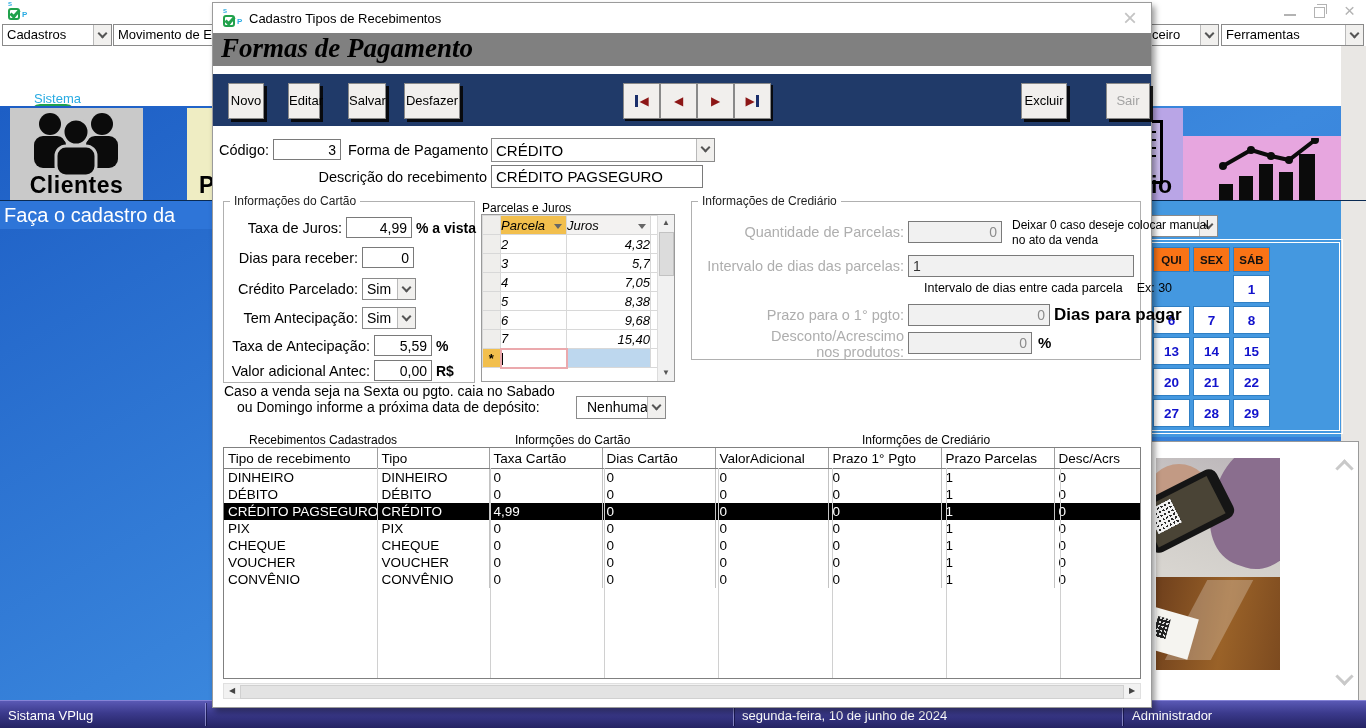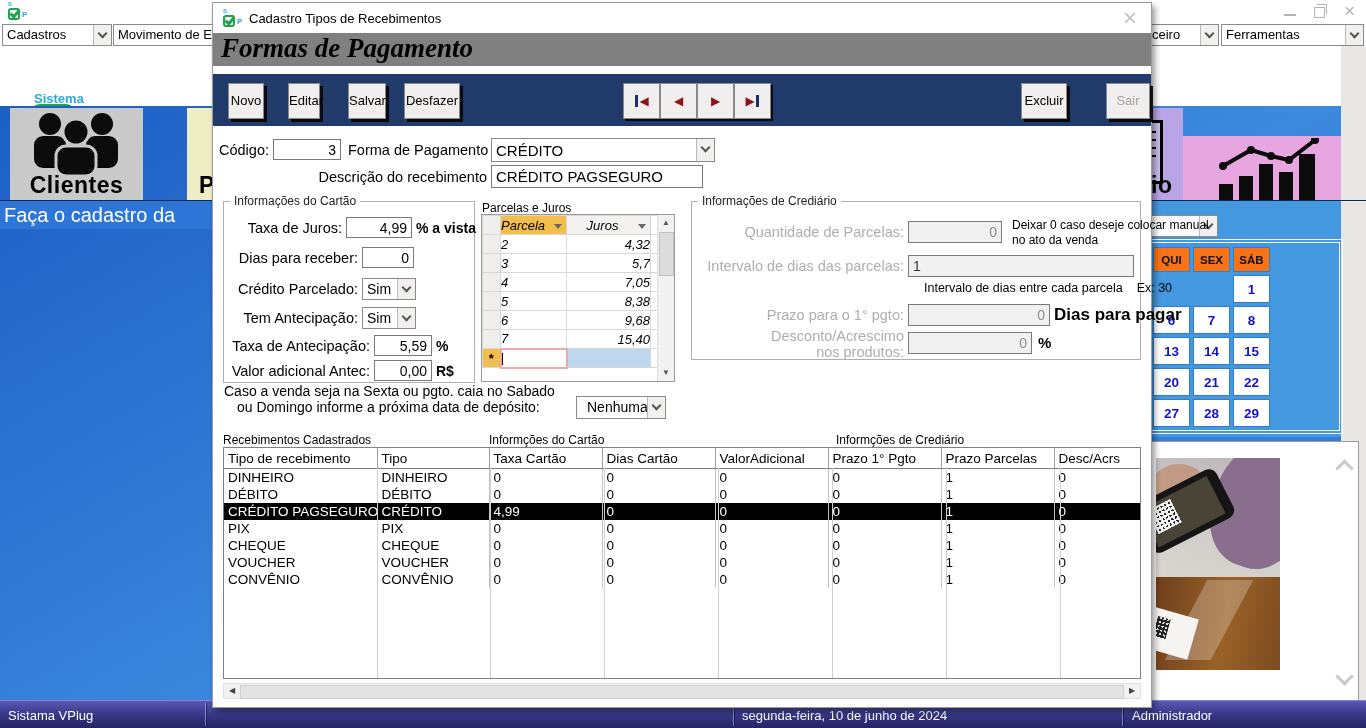--- a/index.html
+++ b/index.html
@@ -21,21 +21,21 @@
   .wc-restore::before{content:"";position:absolute;left:2px;top:-4px;width:9px;height:9px;border:1.5px solid #b3b3b3;border-bottom:none;border-left:none;}
   .wc-close{left:1344px;top:0;font-size:19px;line-height:22px;color:#b3b3b3;}
 
   
   .cmb{position:absolute;height:20px;background:#fff;border:1px solid #8a8a8a;font-size:13px;color:#000;}
   .cmb .txt{position:absolute;left:4px;top:2px;white-space:nowrap;overflow:hidden;}
   .cmb .arr{position:absolute;right:0;top:0;bottom:0;width:17px;background:#f1f0ee;border-left:1px solid #b9b9b9;}
   .cmb .arr::after{content:"";position:absolute;left:5px;top:5px;width:5px;height:5px;border-right:2px solid #555;border-bottom:2px solid #555;transform:rotate(45deg);}
 
   
-  .logo-sistema{position:absolute;left:34px;top:45px;font-size:13px;font-weight:bold;color:#29abe2;}
+  .logo-sistema{position:absolute;left:34px;top:45px;font-size:13px;font-weight:normal;color:#29abe2;}
   .logo-check{position:absolute;left:30px;top:58px;width:30px;height:28px;border:8px solid #21a24c;border-radius:10px;}
   .logo-check::after{content:"";position:absolute;left:3px;top:2px;width:26px;height:13px;border-left:9px solid #21a24c;border-bottom:9px solid #21a24c;transform:rotate(-48deg);}
   .logo-plug{position:absolute;left:84px;top:56px;font-size:38px;font-weight:bold;color:#29abe2;}
 
   .mw-btn{position:absolute;top:61px;height:31px;background:linear-gradient(#fdfdfd,#eceae8);border:1px solid #9a9a9a;
     color:#0d6fc8;font-weight:bold;font-size:16px;text-align:center;line-height:29px;}
 
   
   .tile{position:absolute;top:108px;height:92px;overflow:hidden;}
   .tile .tlabel{position:absolute;bottom:1px;width:100%;text-align:center;font-size:23px;font-weight:bold;color:#000;letter-spacing:0.5px;}
@@ -135,21 +135,21 @@
   tr.newrow td.psel{background:#f2bf4d;text-align:center;font-style:normal;font-weight:bold;}
   tr.newrow td.pcell{border:2px solid #eba9ad;}
   tr.newrow td.jcell{background:#bdd7ee;}
   .caret{display:inline-block;width:1px;height:12px;background:#000;vertical-align:middle;}
   .vsb{position:absolute;right:0;top:0;bottom:0;width:16px;background:#f1f1f1;border-left:1px solid #dcdcdc;}
   .vsb .sa{position:absolute;left:0;width:16px;height:16px;font-size:8px;color:#555;text-align:center;line-height:16px;background:#f1f1f1;}
   .vsb .sa.up{top:0;}.vsb .sa.dn{bottom:0;}
   .vsb .thumb{position:absolute;left:1px;top:17px;width:13px;height:42px;background:#dcdcdc;border:1px solid #c2c2c2;}
 
   
-  .seclbl{position:absolute;top:430px;font-size:12px;color:#000;}
+  .seclbl{position:absolute;top:430px;font-size:12px;color:#000;margin-left:26px;}
   .bgrid{position:absolute;left:10px;top:444px;width:918px;height:232px;border:1px solid #808080;background:#fff;box-sizing:border-box;overflow:hidden;}
   table.btab{border-collapse:collapse;table-layout:fixed;width:916px;font-size:13.5px;}
   table.btab th{border-right:1px solid #9f9f9f;border-bottom:1px solid #7f7f7f;height:20px;font-weight:normal;text-align:left;padding:0 0 0 4px;background:#fff;}
   table.btab td{border-right:1px solid #c3c3c3;height:17px;padding:0 0 0 4px;white-space:nowrap;overflow:hidden;}
   table.btab tr.selected td{background:#000;color:#fff;}
   .vline{position:absolute;top:20px;bottom:0;width:1px;background:#d0d0d0;}
 
   .hsb{position:absolute;left:10px;top:680px;width:918px;height:16px;background:#f2f2f2;border:1px solid #e0e0e0;box-sizing:border-box;}
   .hsb .sa{position:absolute;top:0;width:16px;height:14px;font-size:8px;color:#444;text-align:center;line-height:14px;}
   .hsb .sa.lt{left:0;}.hsb .sa.rt{right:0;}
@@ -404,21 +404,21 @@
         <span class="arr"></span>
     </div>
 
     <span class="lbl" style="left:269px;top:198px;font-size:12px;">Parcelas e Juros</span>
     <div class="pgrid">
       <table class="ptab">
         <thead>
           <tr>
             <th class="ph-corner"></th>
             <th class="ph-parcela" style="width:66px;"><span>Parcela</span><span class="hdr-arr"></span></th>
-            <th class="ph-juros" style="width:84px;text-align:center;"><span>Juros</span><span class="hdr-arr"></span></th>
+            <th class="ph-juros" style="width:84px;"><span>Juros</span><span class="hdr-arr"></span></th>
             <th style="width:23px;background:#fff;"></th>
           </tr>
         </thead>
         <tbody>
             <tr>
               <td class="psel"></td>
               <td class="pcell">2</td>
               <td class="jcell">4,32</td>
               <td class="fcell"></td>
             </tr>

